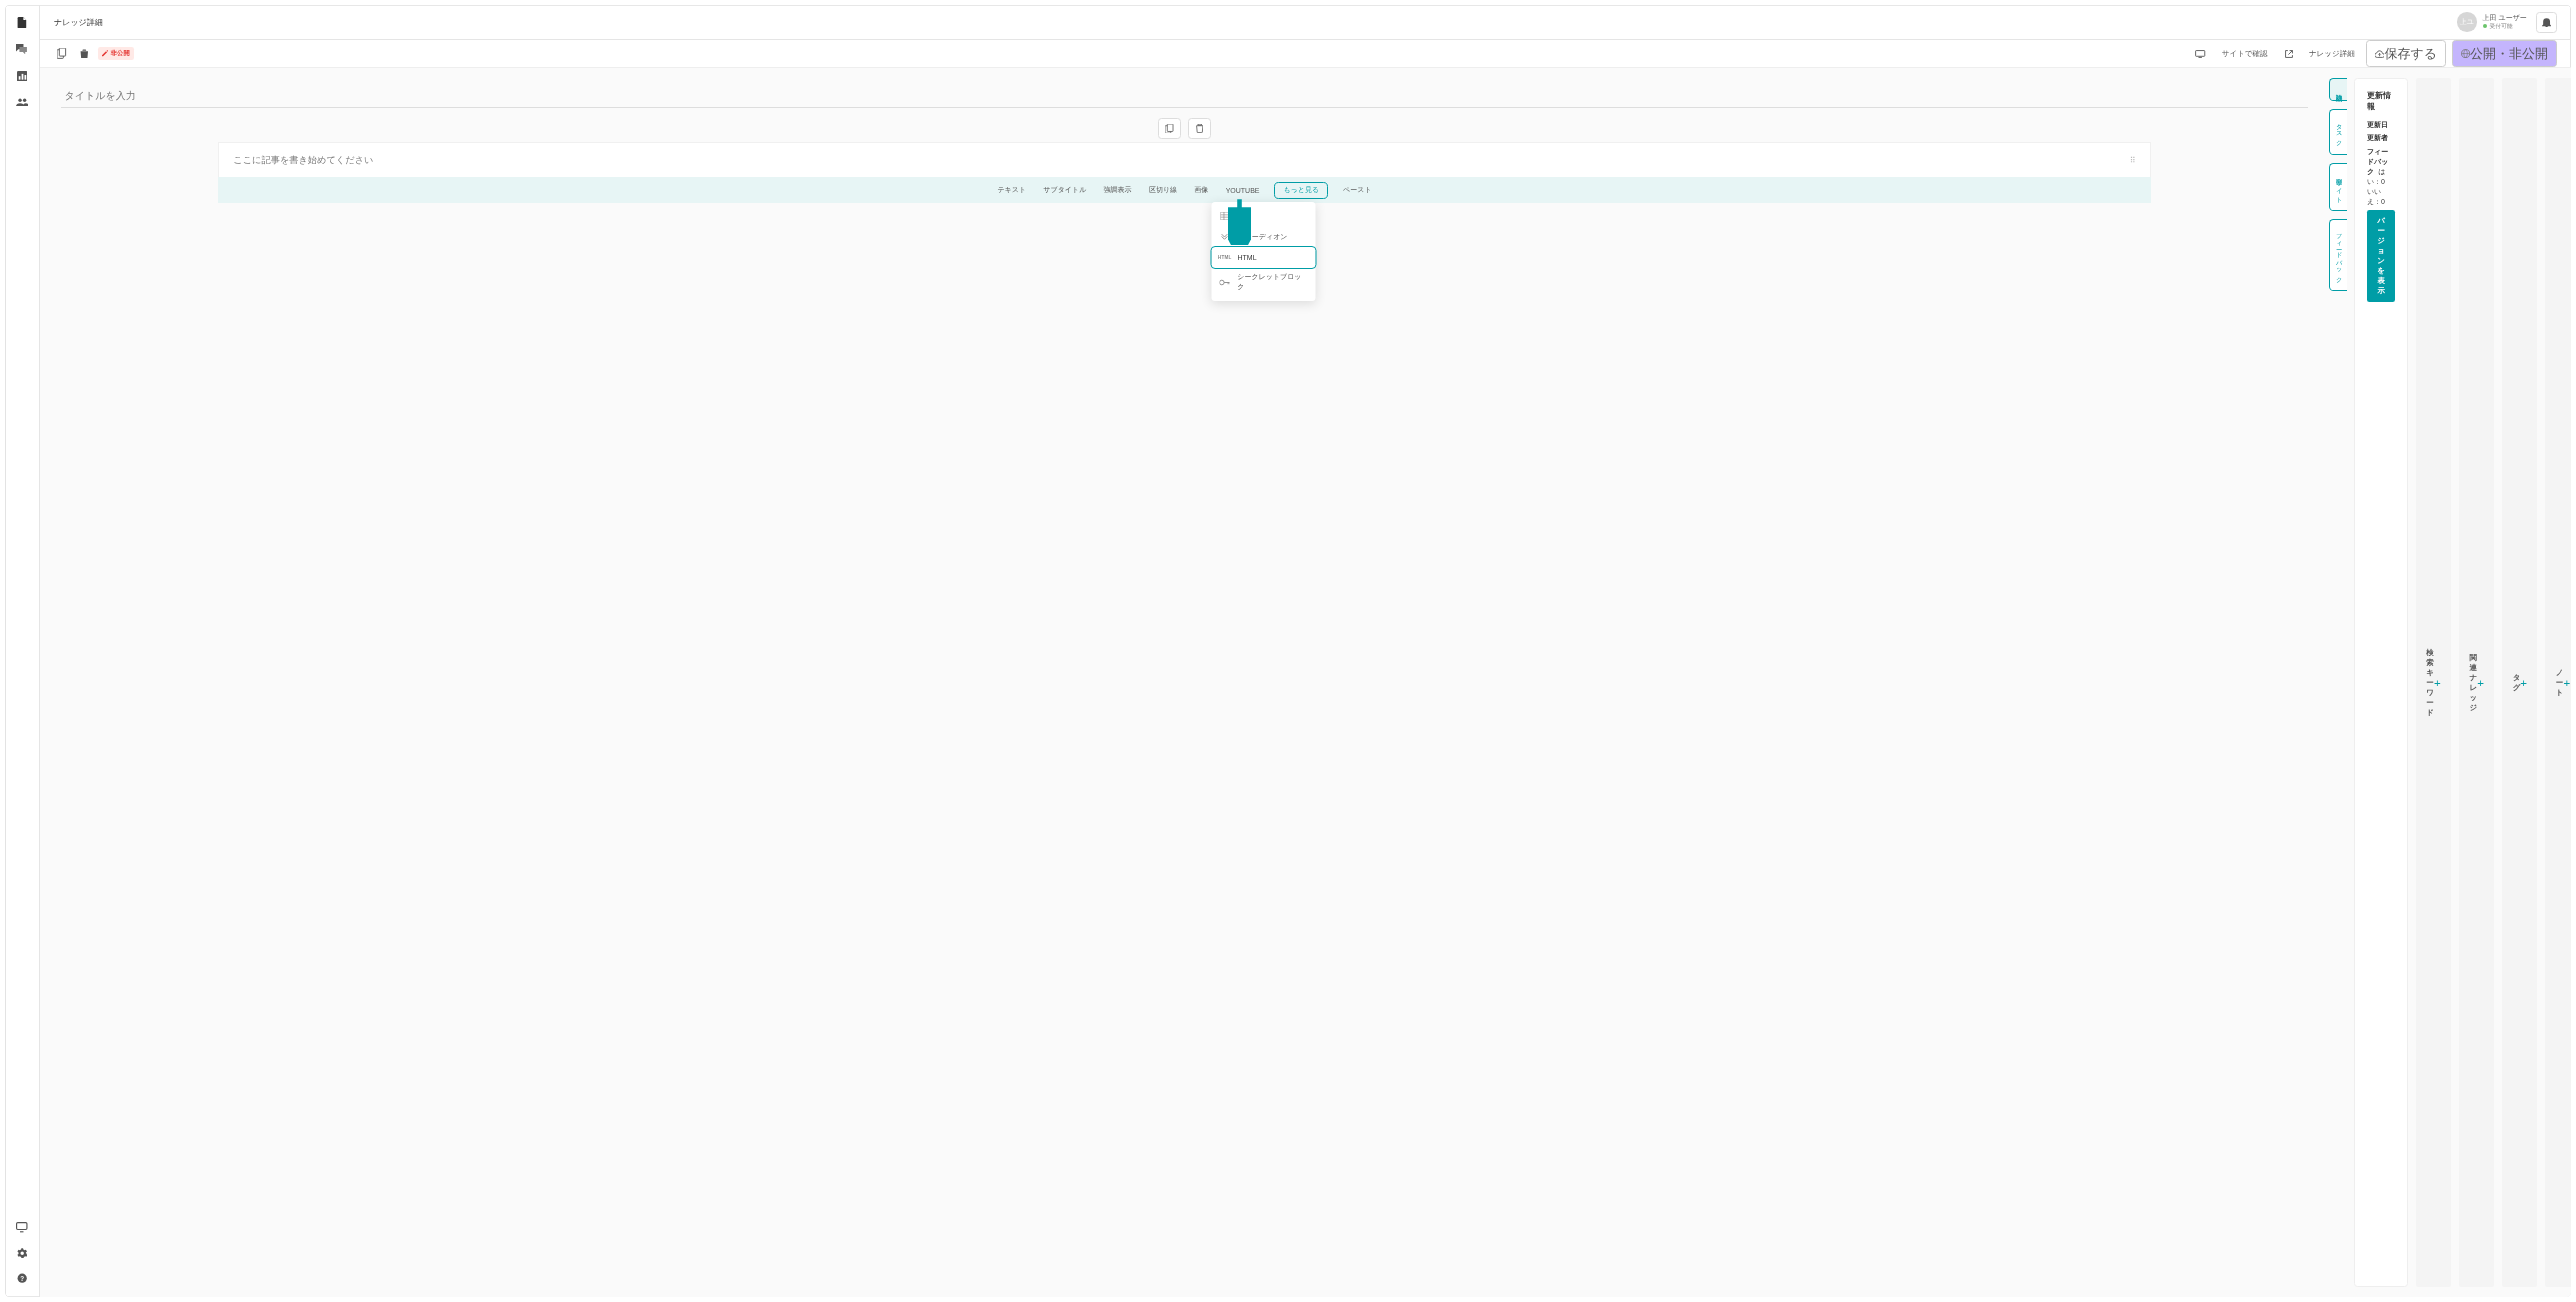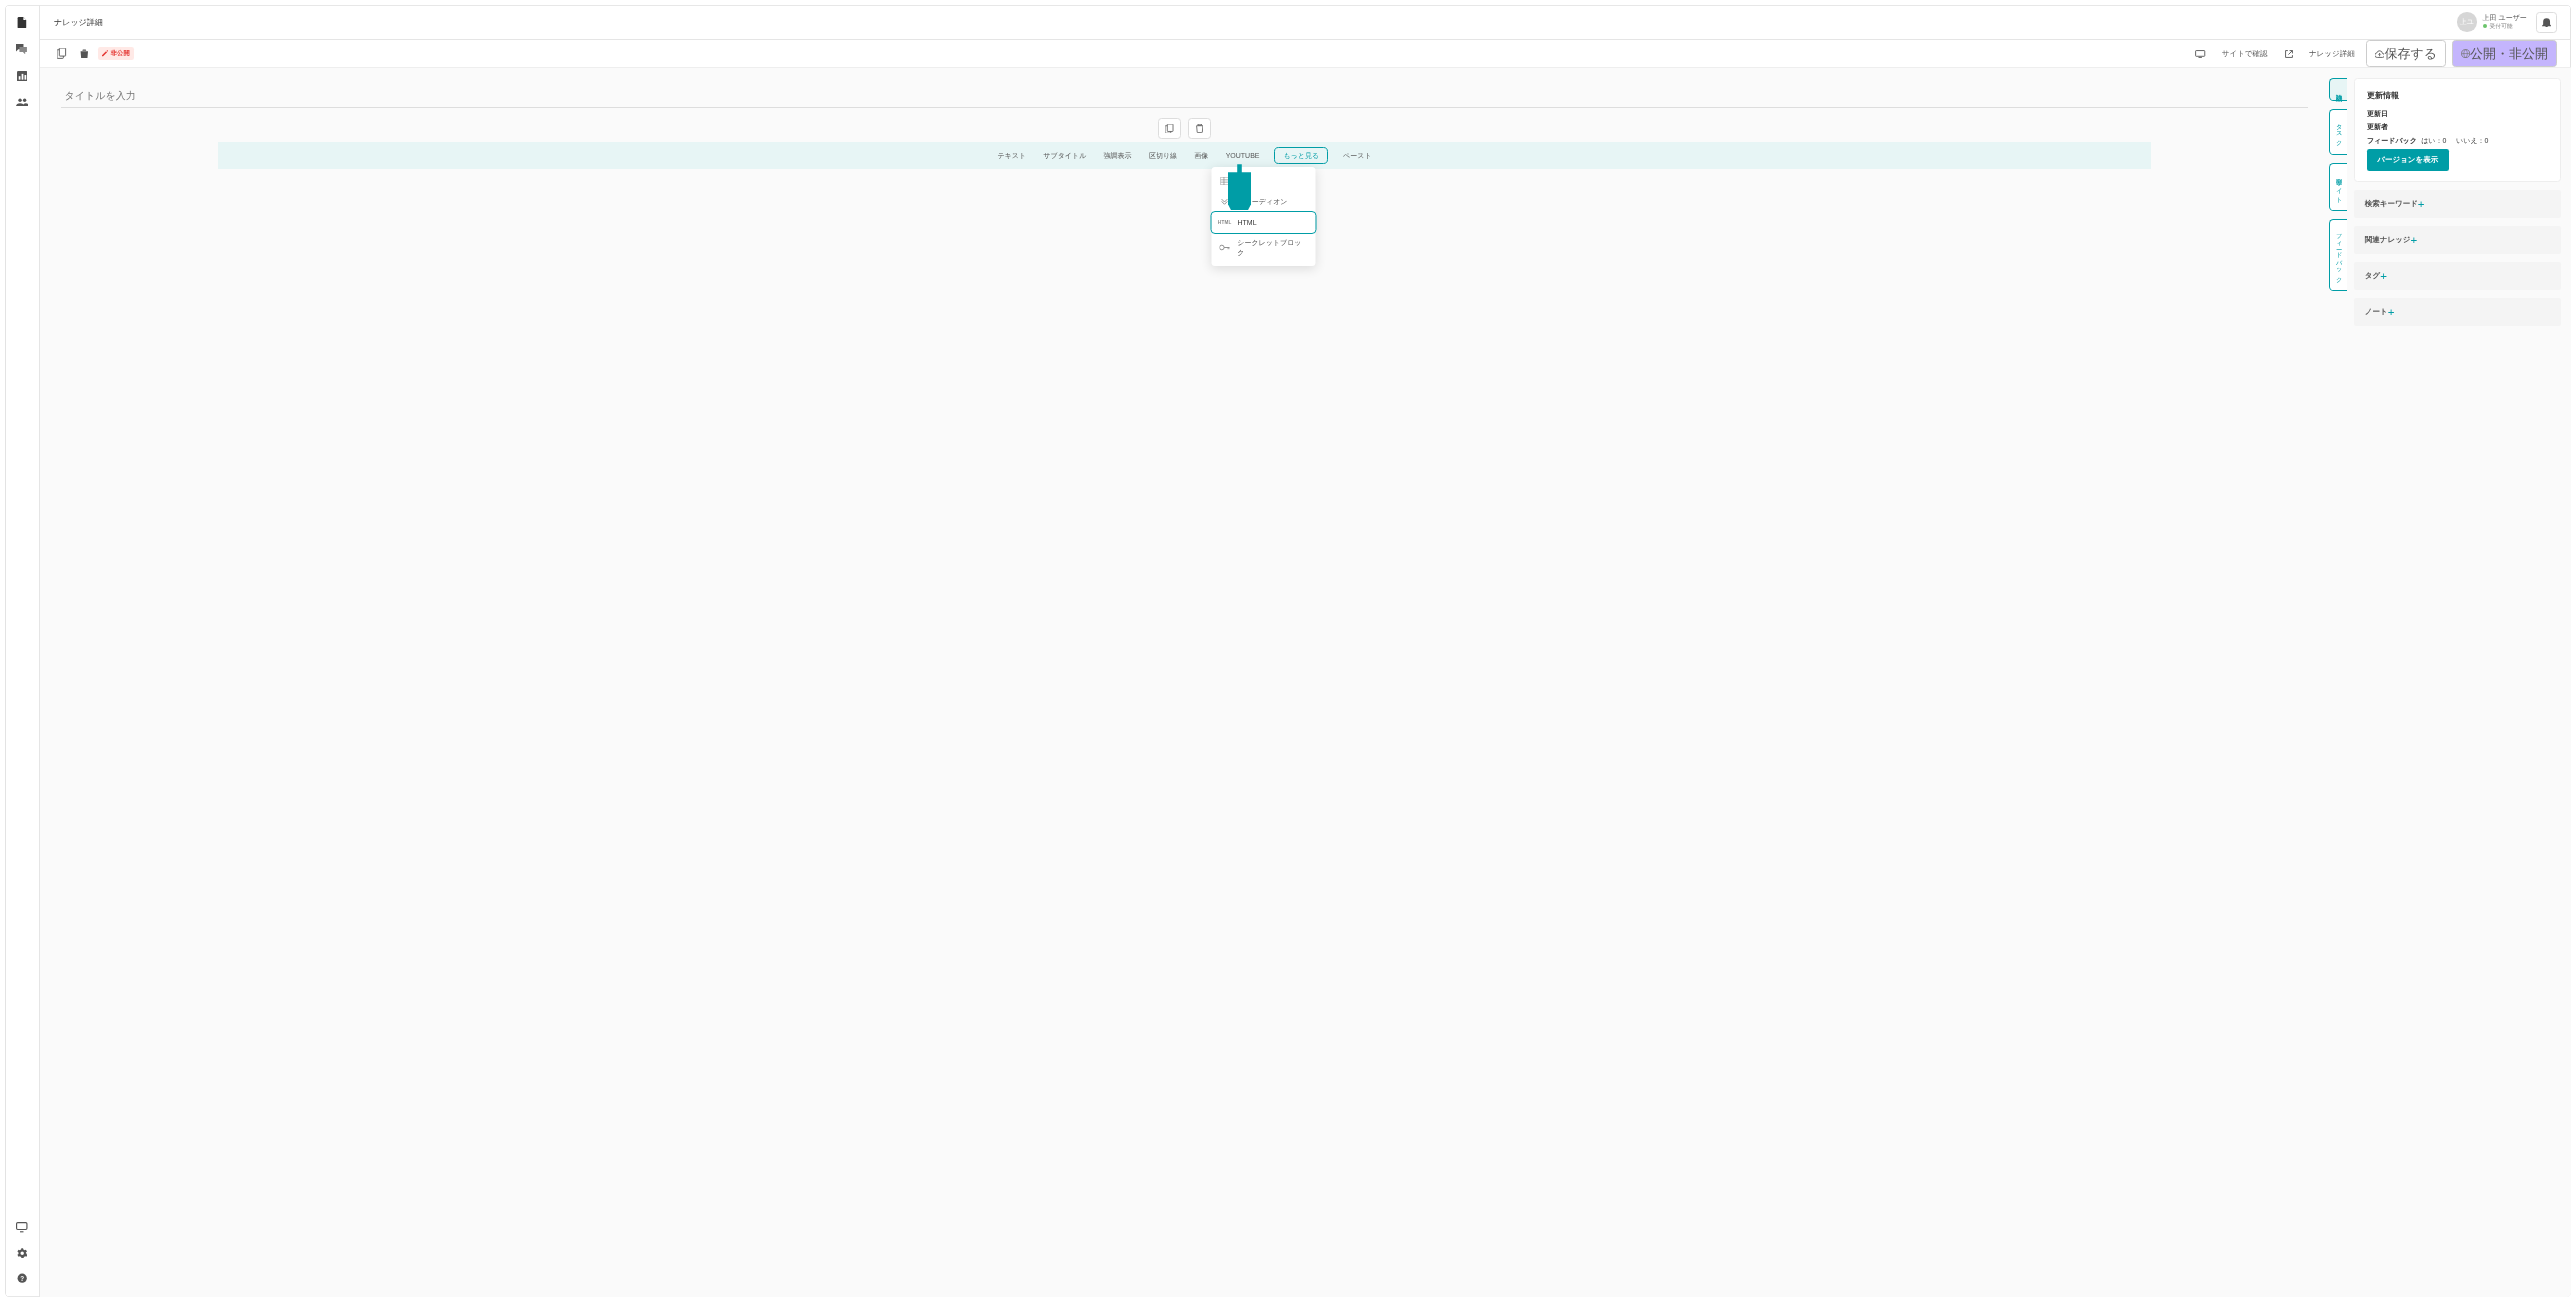--- a/index.html
+++ b/index.html
@@ -246,21 +246,21 @@
     cursor: pointer;
     display: flex; align-items: center; justify-content: center;
   }
   .vtab.active {
     background: #e7f5f5;
     font-weight: bold;
   }
 
   .panels {
     flex: 1;
-    display: flex; flex-direction: column; gap: 8px;
+    display: flex; flex-direction: row; gap: 8px;
     min-width: 0;
   }
   .panel {
     background: #fff;
     border: 0.6px solid #eee;
     border-radius: 3.5px;
     padding: 10.4px 11.5px;
   }
   .panel h4 { font-size: 8px; font-weight: bold; margin-bottom: 8px; }
   .kv { font-size: 7px; color: #333; margin: 3.5px 0; }
@@ -422,20 +422,24 @@
               </svg>
           </div>
           <div class="sqbtn">
             <svg width="7.5" height="8.6" viewBox="0 0 13 15">
                 <path d="M1 3h11l-1 11a1 1 0 0 1-1 1H3a1 1 0 0 1-1-1L1 3zm3-3h5l1 2H3l1-2z" fill="none" stroke="#555" stroke-width="1.4"></path>
               </svg>
           </div>
         </div>
 
         <div class="editor-block">
+          <div class="block-placeholder">
+            <span>ここに記事を書き始めてください</span>
+            <span class="drag">⠿</span>
+          </div>
           <div class="insert-toolbar">
             <span class="insert-item">テキスト</span>
             <span class="insert-item">サブタイトル</span>
             <span class="insert-item">強調表示</span>
             <span class="insert-item">区切り線</span>
             <span class="insert-item">画像</span>
             <span class="insert-item">YOUTUBE</span>
             <span class="insert-item more">もっと見る</span>
             <span class="insert-item">ペースト</span>
 

